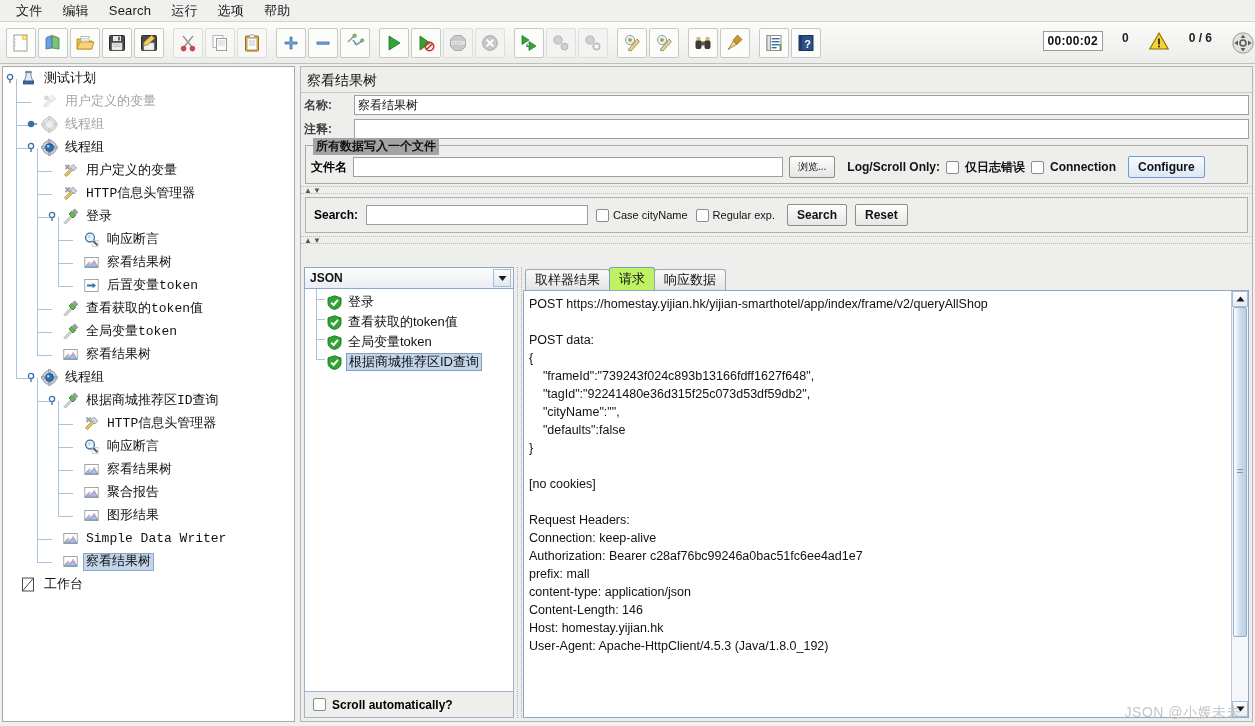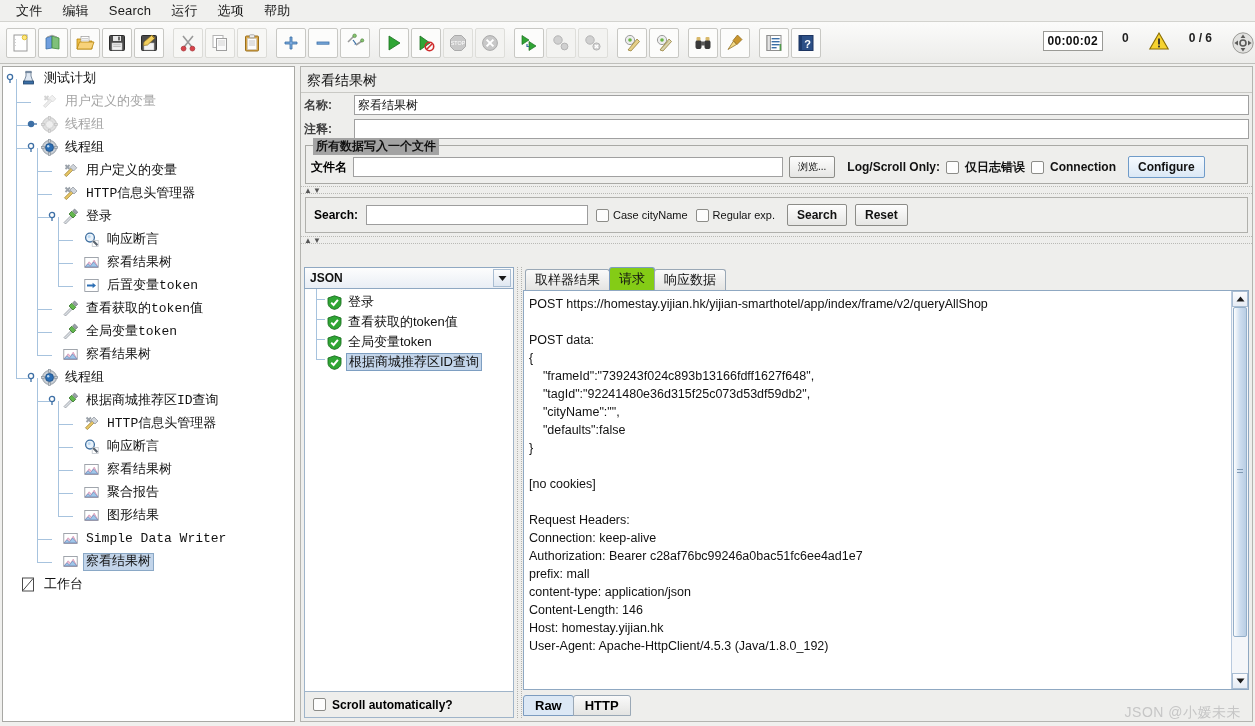--- a/index.html
+++ b/index.html
@@ -176,21 +176,21 @@
   .tabpane { flex: 1; display: flex; flex-direction: column; }
   .tabstrip { height: 23px; display: flex; align-items: flex-end; padding-left: 2px; }
   .tab {
     height: 21px; padding: 0 9px; font-size: 13px; color: #111;
     background: linear-gradient(#fafafa,#e4e4e2);
     border: 1px solid #9aa8b6; border-bottom: none;
     border-radius: 3px 3px 0 0; display: flex; align-items: center;
     margin-right: -1px; cursor: default;
   }
   .tab.active {
-    background: #84cc16; border-color: #7c9cc0; height: 23px; font-weight: normal;
+    background: #bef264; border-color: #7c9cc0; height: 23px; font-weight: normal;
   }
   .textarea-wrap {
     flex: 1; border: 1px solid #8fa8c2; background: #fff; display: flex; overflow: hidden;
   }
   .ta-text {
     flex: 1; padding: 4px 5px; font-size: 12.5px; line-height: 18px;
     white-space: pre; overflow: hidden; color: #111;
     font-family: "Liberation Sans", "DejaVu Sans", sans-serif;
   }
   .vscroll {
@@ -961,23 +961,19 @@
             <div class="vs-track">
               <div class="vs-thumb"></div>
             </div>
             <div class="vs-btn">
               <svg width="9" height="6" viewBox="0 0 9 6">
                   <path d="M0.5 0.5 L8.5 0.5 L4.5 5.5 Z" fill="#1a1a1a"></path>
                 </svg>
             </div>
           </div>
         </div>
-        <div class="bottombar">
-          <div class="bbtn-tab active">Raw</div>
-          <div class="bbtn-tab">HTTP</div>
-        </div>
       </div>
 
     </div>
   </div>
 
   <div class="watermark">JSON @小媛未未</div>
 </div>
 
 </body></html>

